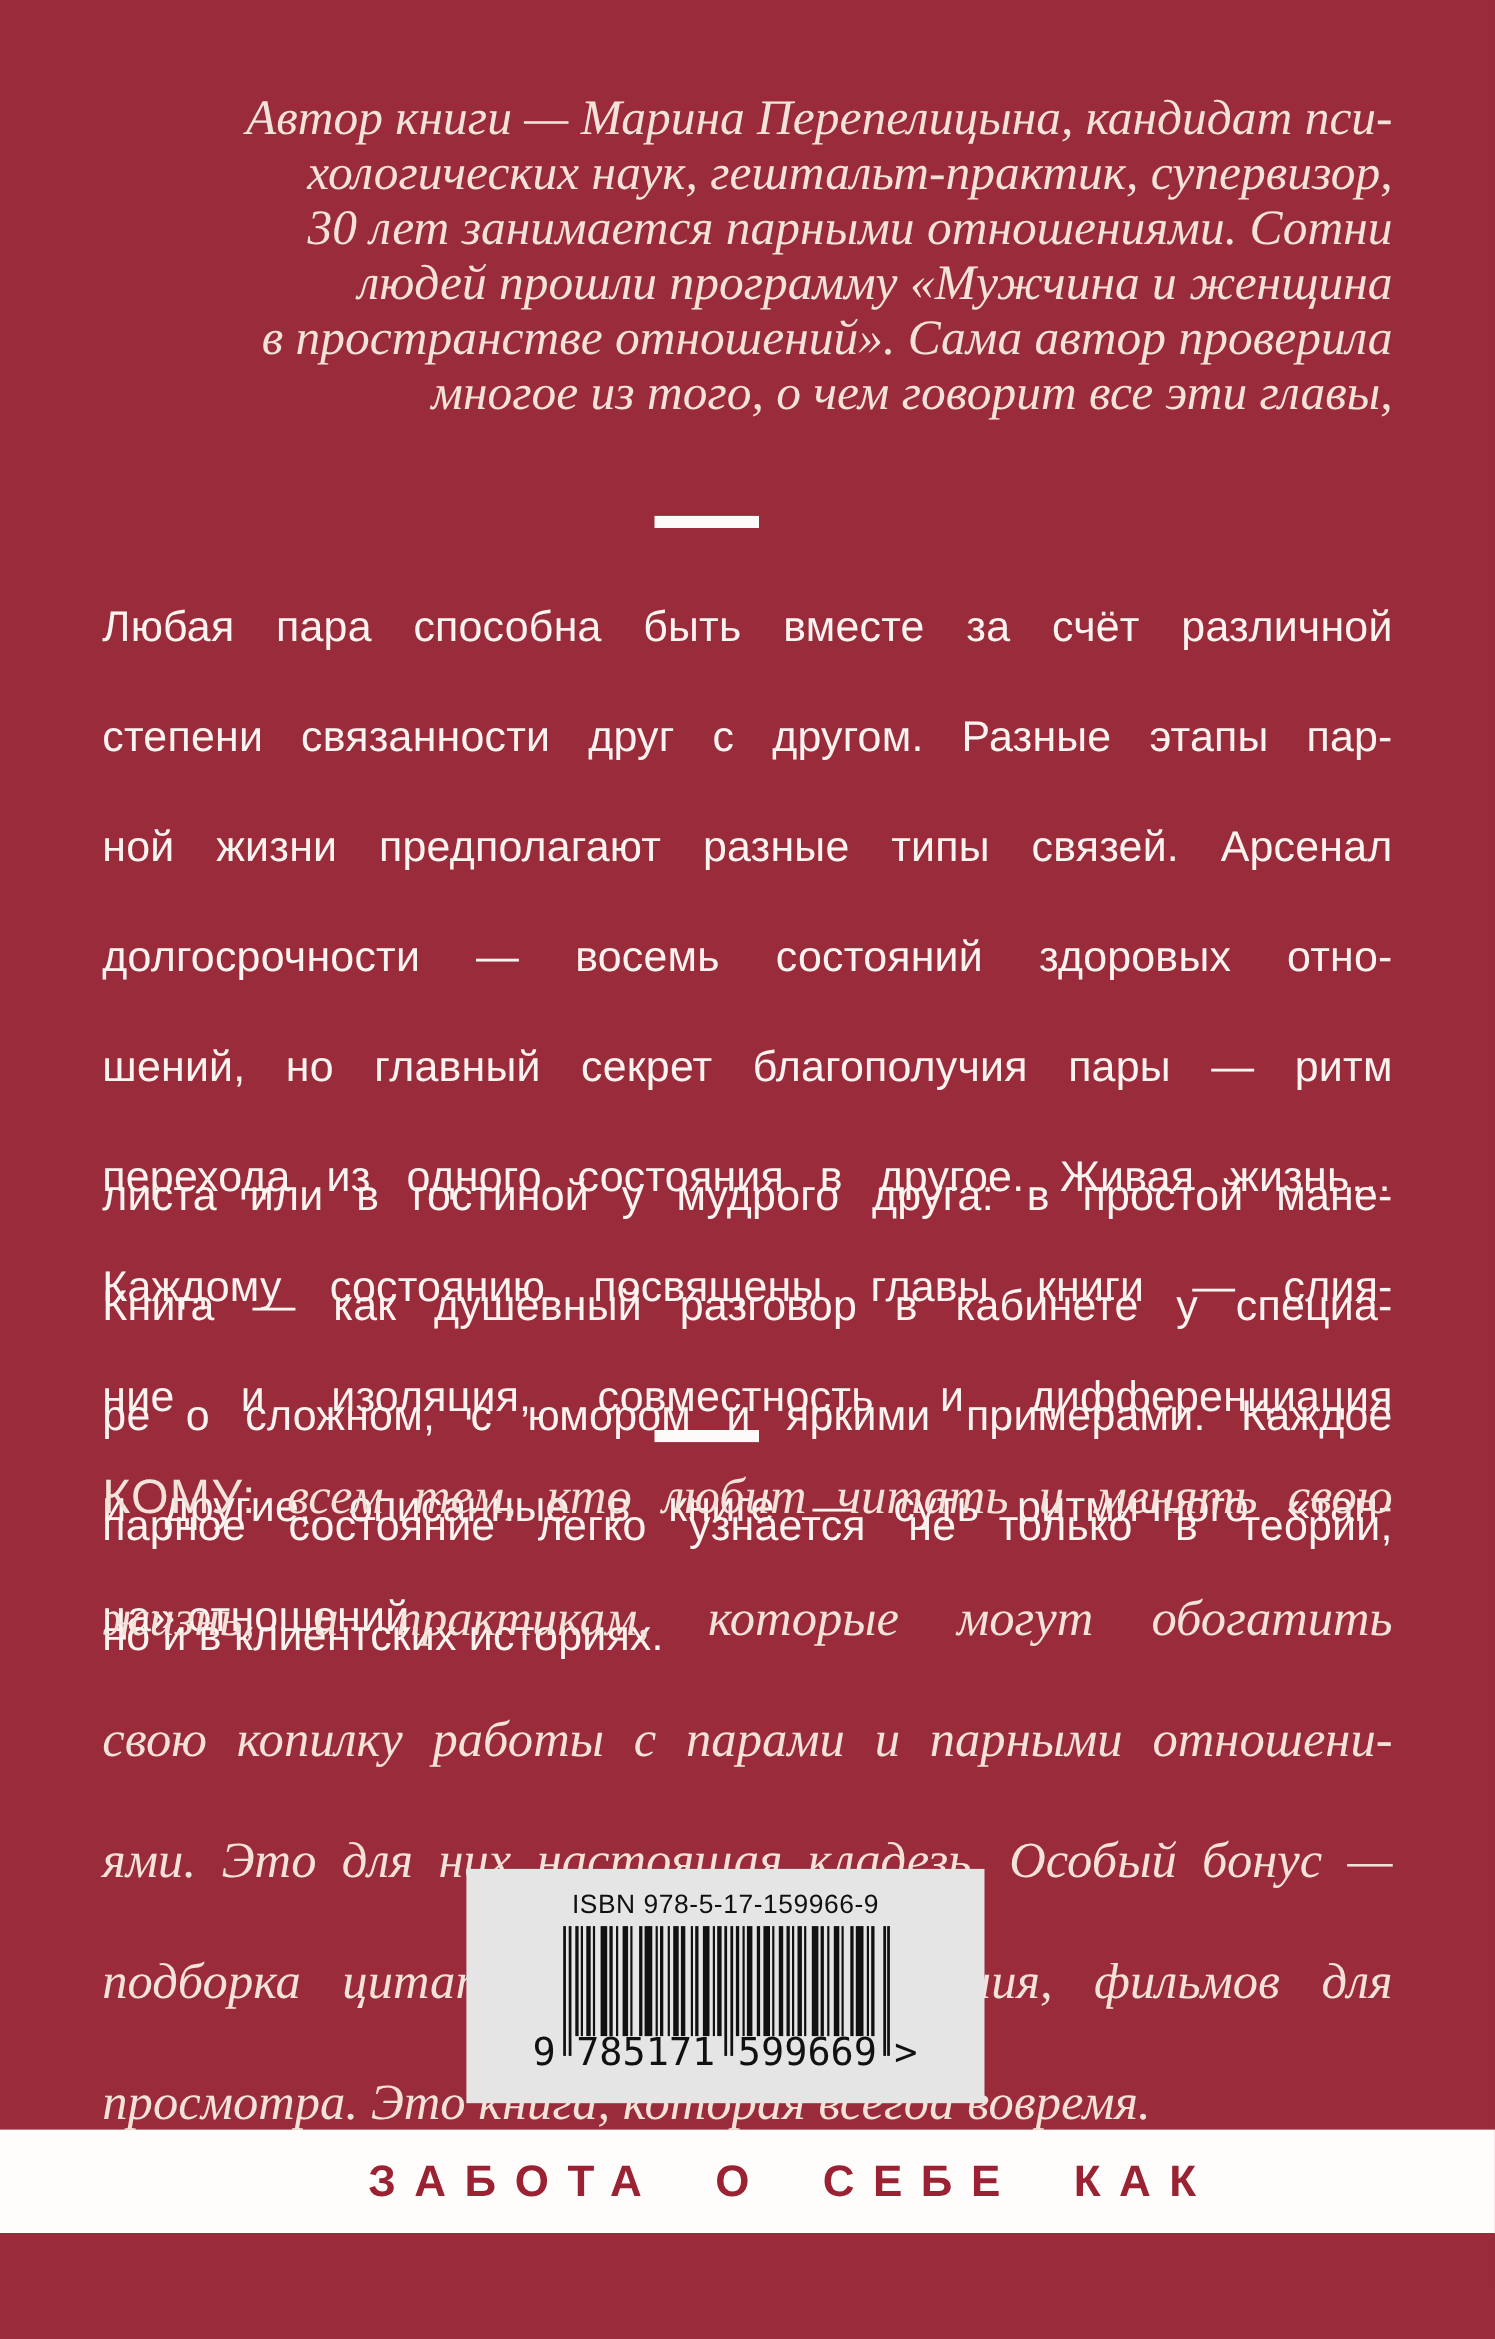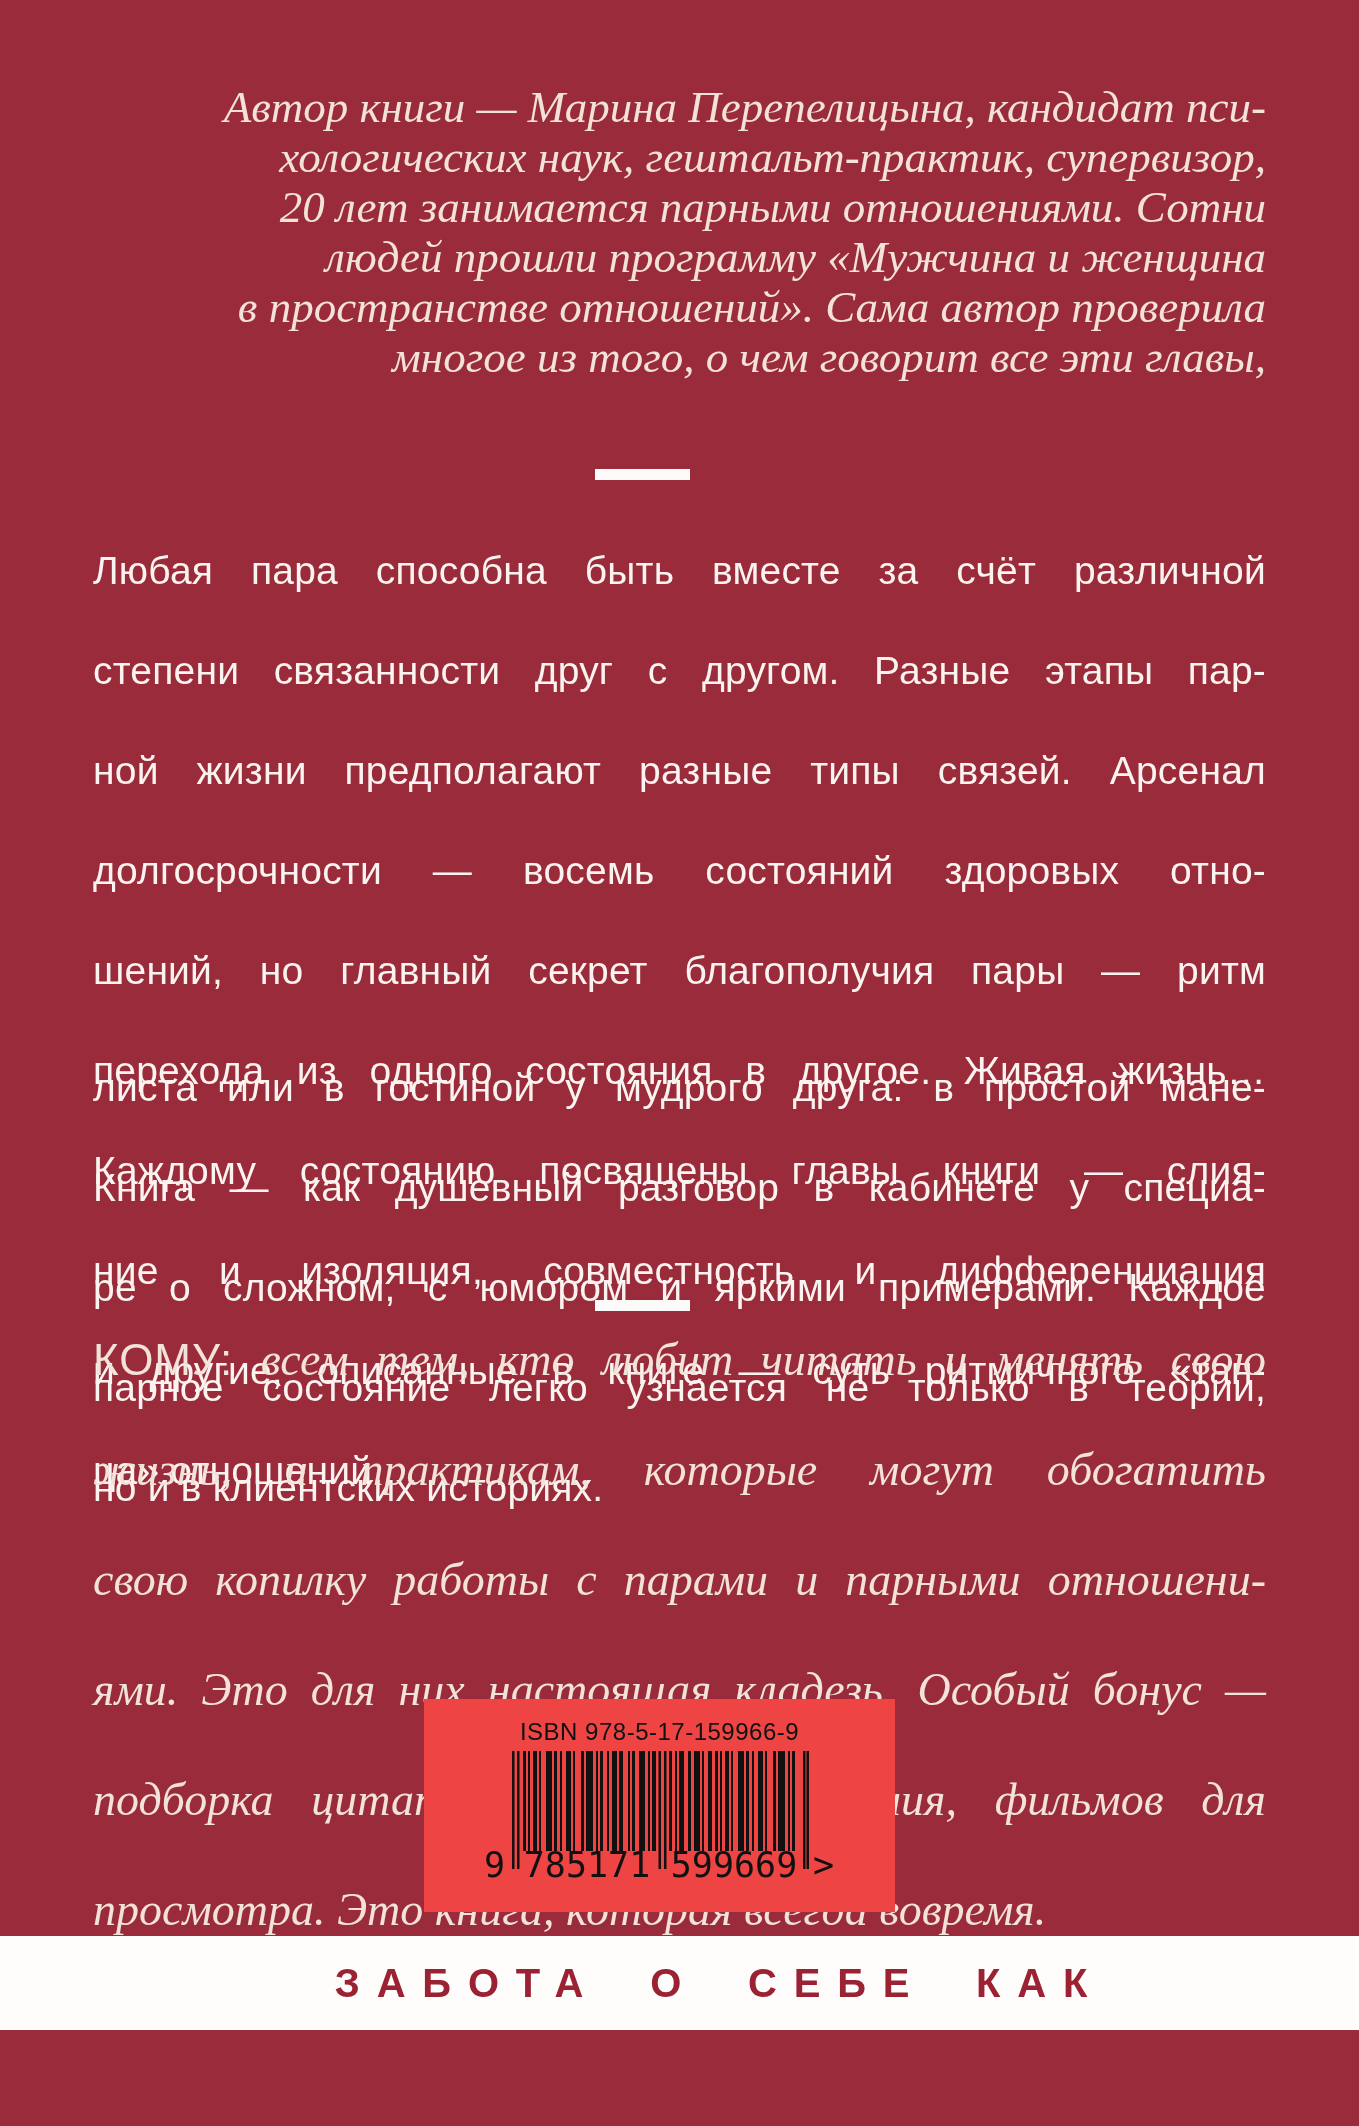--- a/index.html
+++ b/index.html
@@ -28,21 +28,21 @@
   .plain{text-align:left;}
   .plain::after{content:none;}
 
   .divider{position:absolute;width:95px;height:11px;background:#FDFBF9;}
   #divider-1{left:595px;top:469px;}
   #divider-2{left:595px;top:1300px;}
 
   
   #barcode-box{
     position:absolute;left:424px;top:1699px;width:471px;height:213px;
-    background:#ef4444;text-align:center;
+    background:#e5e5e5;text-align:center;
   }
   #isbn-line{margin-top:18px;color:#111111;font:24px/30px "Liberation Sans",sans-serif;letter-spacing:.5px;}
   #barcode-svg{display:block;margin:4px auto 0 auto;}
   #barcode-svg text{font-family:"DejaVu Sans Mono",monospace;fill:#111111;}
 
   
   #series-band{
     position:absolute;left:0;top:1936px;width:1359px;height:95px;background:#FFFDFC;padding-left:40px;
   }
   #series-band .band-text{
@@ -51,21 +51,21 @@
     letter-spacing:.42em;word-spacing:.55em;
   }
   #bottom-strip{position:absolute;left:0;top:2030px;width:1359px;height:96px;background:#992B3A;}
 </style>
 </head>
 <body>
 
 <div class="col" id="para-author">
     <div class="cline">Автор книги — Марина Перепелицына, кандидат пси-</div>
     <div class="cline">хологических наук, гештальт-практик, супервизор,</div>
-    <div class="cline">20 лет занимается парными отношениями. Сотни</div>
+    <div class="cline">30 лет занимается парными отношениями. Сотни</div>
     <div class="cline">людей прошли программу «Мужчина и женщина</div>
     <div class="cline">в пространстве отношений». Сама автор проверила</div>
     <div class="cline">многое из того, о чем говорит все эти главы,</div>
   </div>
 
 <div class="divider" id="divider-1"></div>
 
 <div class="col sansp" id="para-body1">
     <div class="jline">Любая пара способна быть вместе за счёт различной</div>
     <div class="jline">степени связанности друг с другом. Разные этапы пар-</div>

